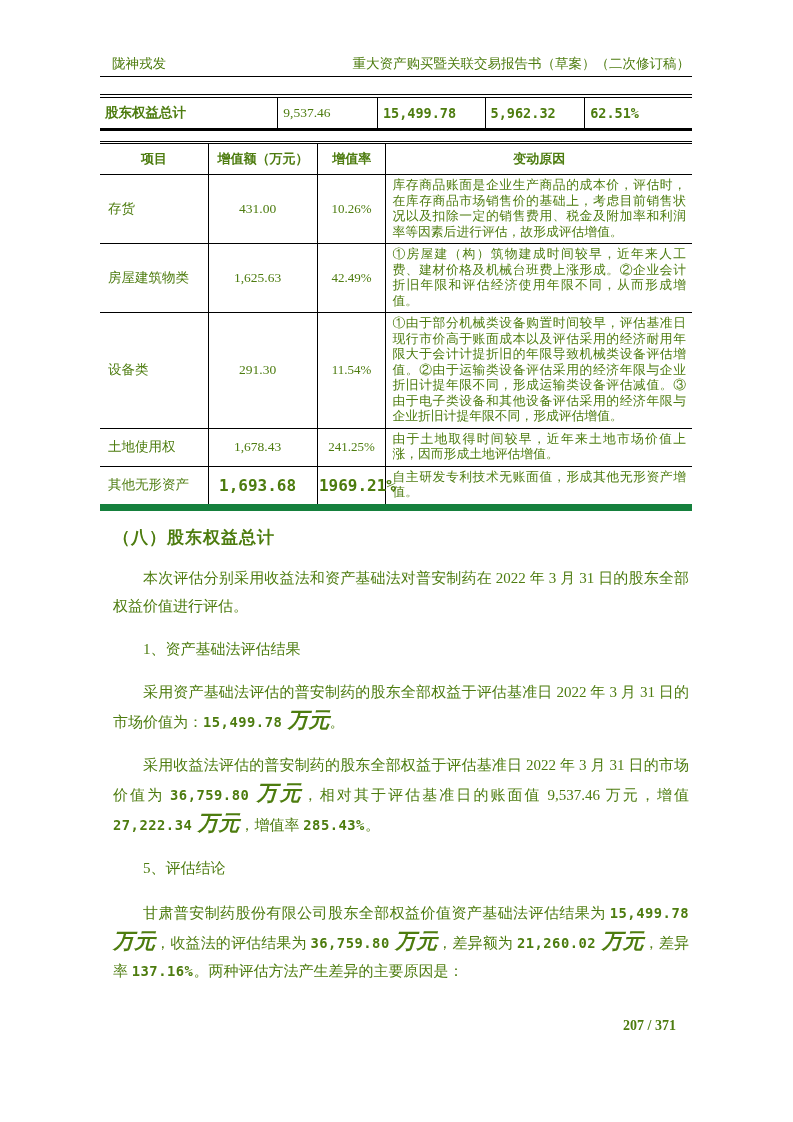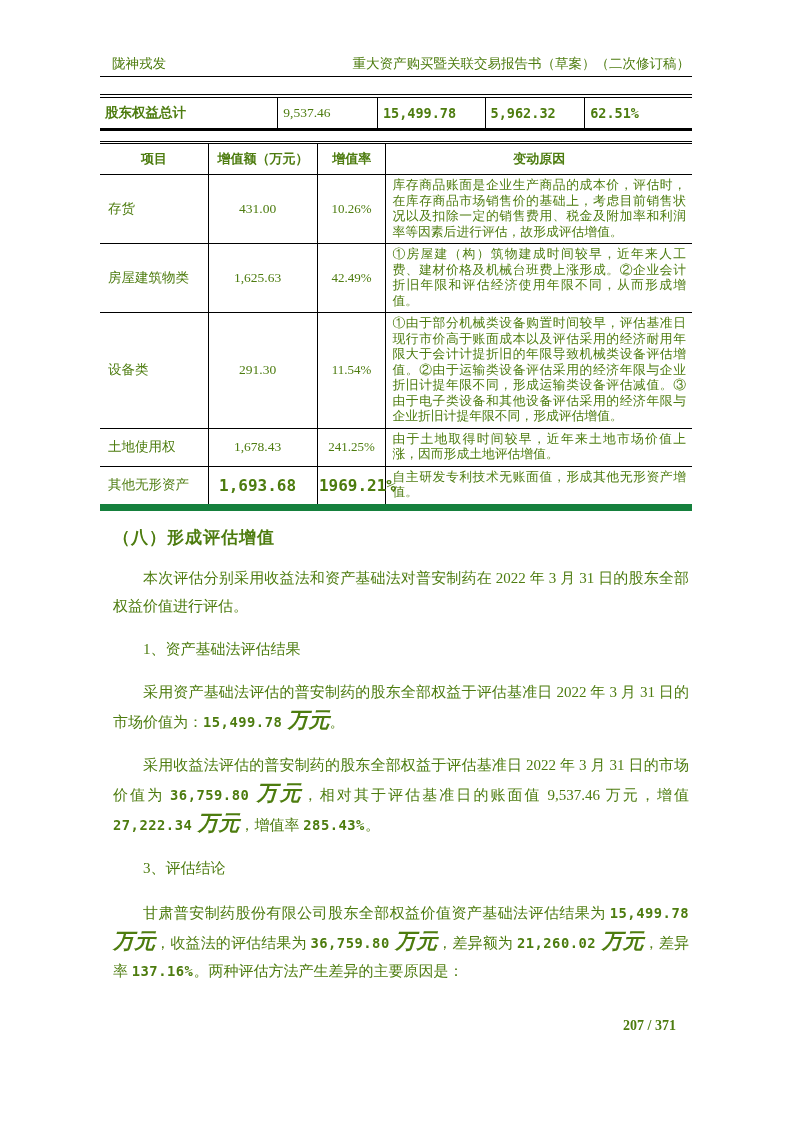--- a/index.html
+++ b/index.html
@@ -133,25 +133,25 @@
         </tr>
         <tr>
           <td class="item">其他无形资产</td>
           <td class="amt nb">1,693.68</td>
           <td class="rate nb">1969.21%</td>
           <td class="rsn">自主研发专利技术无账面值，形成其他无形资产增值。</td>
         </tr>
       </tbody>
     </table>
 
-    <h2 class="sec">（八）形成评估增值</h2>
+    <h2 class="sec">（八）股东权益总计</h2>
 
     <p class="para"><span>本次评估分别采用收益法和资产基础法对普安制药在 2022 年 3 月 31 日的股东全部权益价值进行评估。</span></p>
     <p class="para"><span>1、资产基础法评估结果</span></p>
     <p class="para"><span>采用资产基础法评估的普安制药的股东全部权益于评估基准日 2022 年 3 月 31 日的市场价值为：</span><span class="seg-b">15,499.78</span><span class="seg-b seg-bi"> 万元</span><span>。</span></p>
     <p class="para"><span>采用收益法评估的普安制药的股东全部权益于评估基准日 2022 年 3 月 31 日的市场价值为 </span><span class="seg-b">36,759.80</span><span class="seg-b seg-bi"> 万元</span><span>，相对其于评估基准日的账面值 9,537.46 万元，增值 </span><span class="seg-b">27,222.34</span><span class="seg-b seg-bi"> 万元</span><span>，增值率 </span><span class="seg-b">285.43%</span><span>。</span></p>
-    <p class="para"><span>3、评估结论</span></p>
+    <p class="para"><span>5、评估结论</span></p>
     <p class="para"><span>甘肃普安制药股份有限公司股东全部权益价值资产基础法评估结果为 </span><span class="seg-b">15,499.78</span><span class="seg-b seg-bi"> 万元</span><span>，收益法的评估结果为 </span><span class="seg-b">36,759.80</span><span class="seg-b seg-bi"> 万元</span><span>，差异额为 </span><span class="seg-b">21,260.02</span><span class="seg-b seg-bi"> 万元</span><span>，差异率 </span><span class="seg-b">137.16%</span><span>。两种评估方法产生差异的主要原因是：</span></p>
 
   </div>
 
   <div class="pageno">207 / 371</div>
 </div>
 
 </body></html>

